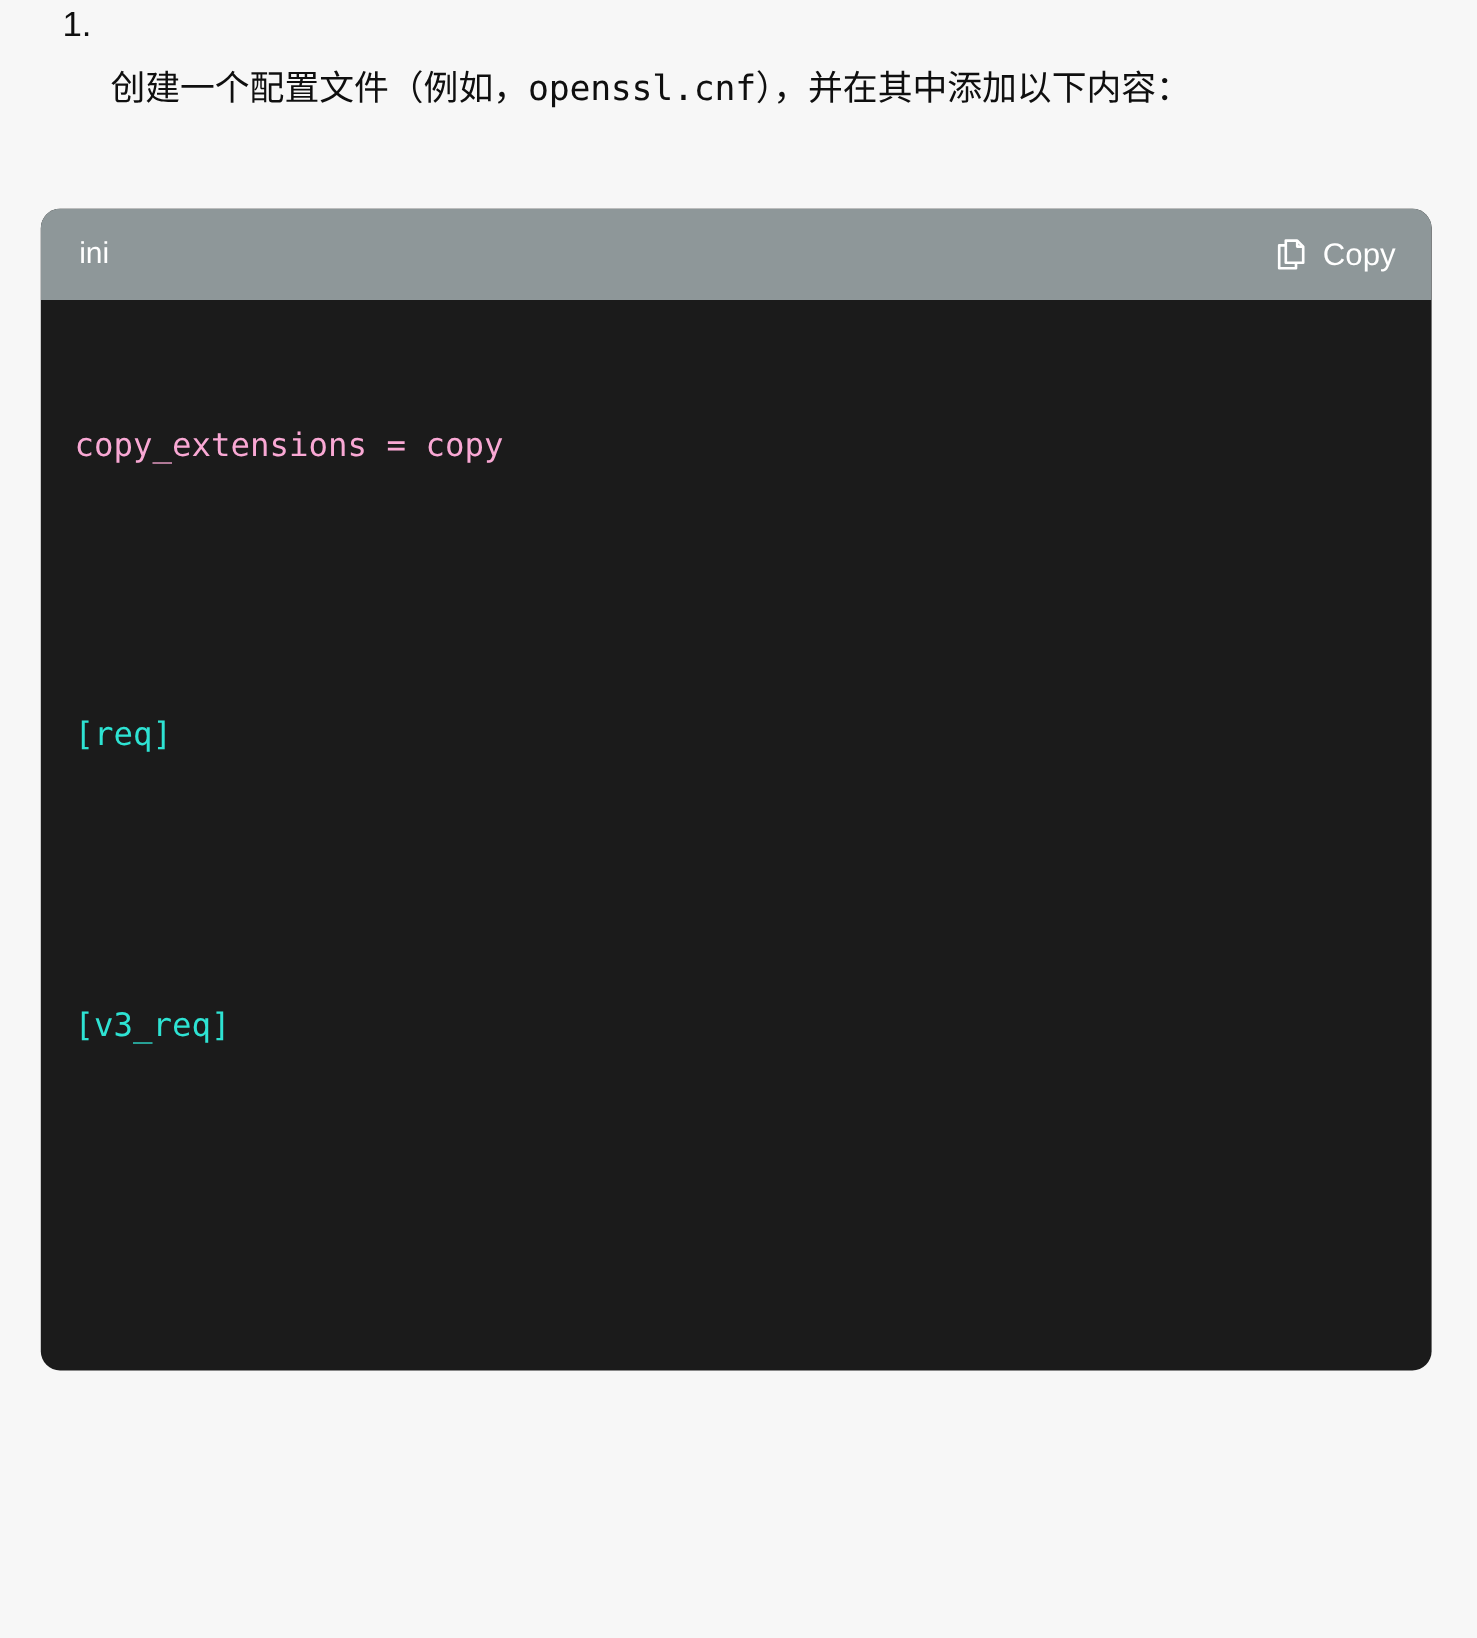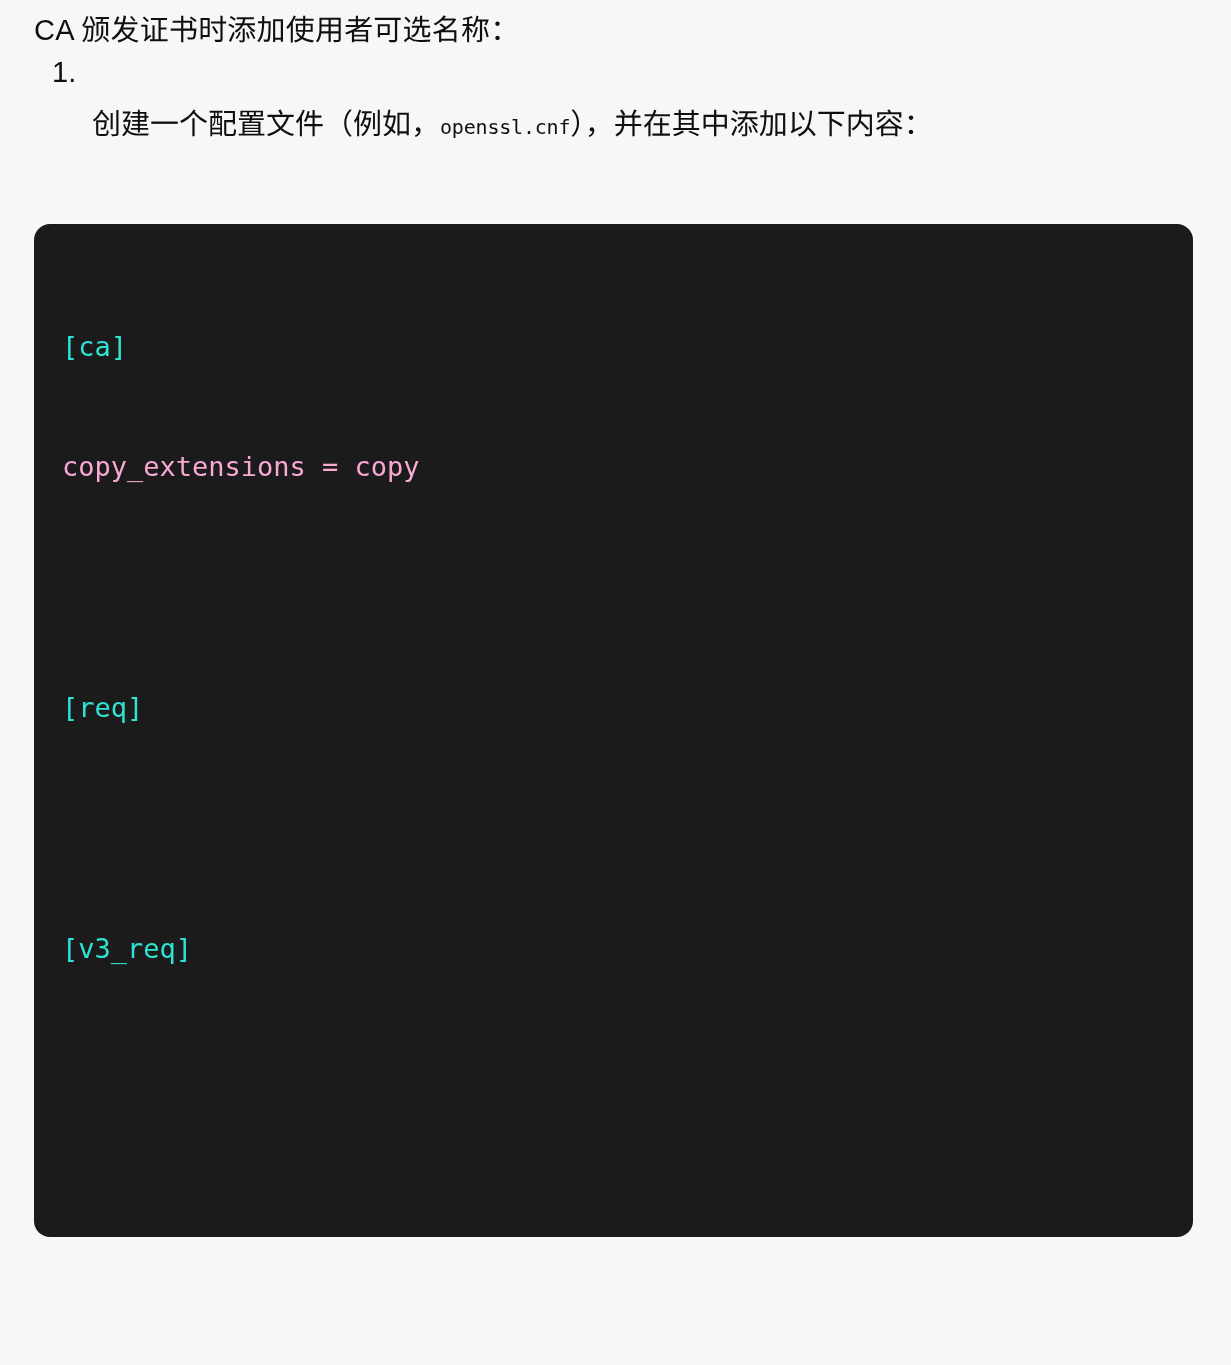--- a/index.html
+++ b/index.html
@@ -30,21 +30,21 @@
     padding: 0;
     color: #0f0f0f;
     letter-spacing: 0.2px;
   }
   .para.lead {
     padding-top: 10px;
   }
 
   .mono-inline {
     font-family: "DejaVu Sans Mono", "Liberation Mono", monospace;
-    font-size: 20px;
+    font-size: 29px;
     letter-spacing: -0.2px;
   }
 
   
   ol.steps {
     list-style: none;
     margin: 0;
     padding: 0;
   }
   ol.steps li {
@@ -116,33 +116,44 @@
   .tok-section { color: #2ee3d3; }
   .tok-plain   { color: #f9a8d4; }
 
   .gap-a { height: 78px; }
 </style>
 </head>
 <body>
 
 <div class="page">
 
-  <p class="para lead">CA 颁发证书时添加使用者可选名称：</p>
 
   <ol class="steps">
     <li class="step-one">
       <span class="num">1.</span><span>创建一个配置文件（例如，</span><span class="mono-inline">openssl.cnf</span><span>），并在其中添加以下内容：</span>
     </li>
   </ol>
 
   <div class="gap-a"></div>
 
   <div class="code-card">
+    <div class="code-header">
+      <span class="code-lang">ini</span>
+      <button class="copy-btn">
+        <span>
+          <svg width="26" height="28" viewBox="0 0 26 28" fill="none" aria-hidden="true">
+            <path d="M8.5 2.5 H18 L23 7.5 V21 H8.5 Z" stroke="#ffffff" stroke-width="2.2" stroke-linejoin="round" fill="none"></path>
+            <path d="M18 2.5 V7.5 H23" stroke="#ffffff" stroke-width="2.2" stroke-linejoin="round" fill="none"></path>
+            <path d="M17 21 V25.5 H3 V6.5 H8.5" stroke="#ffffff" stroke-width="2.2" stroke-linejoin="round" fill="none"></path>
+          </svg>
+        </span>
+        <span>Copy</span>
+      </button>
+    </div>
     <div class="code-body">
-      <div class="line"><span class="tok-section">[ca]</span></div>
       <div class="line"><span class="tok-plain">copy_extensions = copy</span></div>
       <div class="blank"></div>
       <div class="line"><span class="tok-section">[req]</span></div>
       <div class="blank"></div>
       <div class="line"><span class="tok-section">[v3_req]</span></div>
       
       
       
       
     </div>

